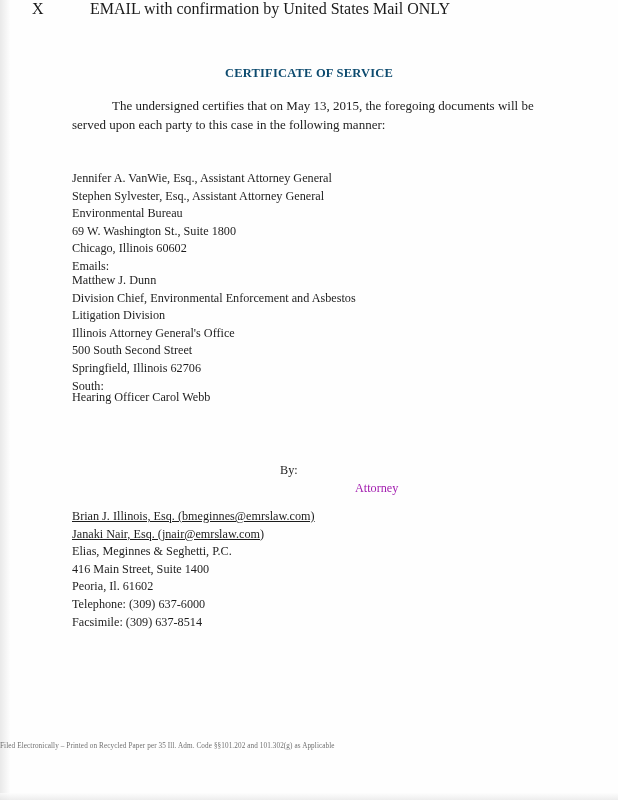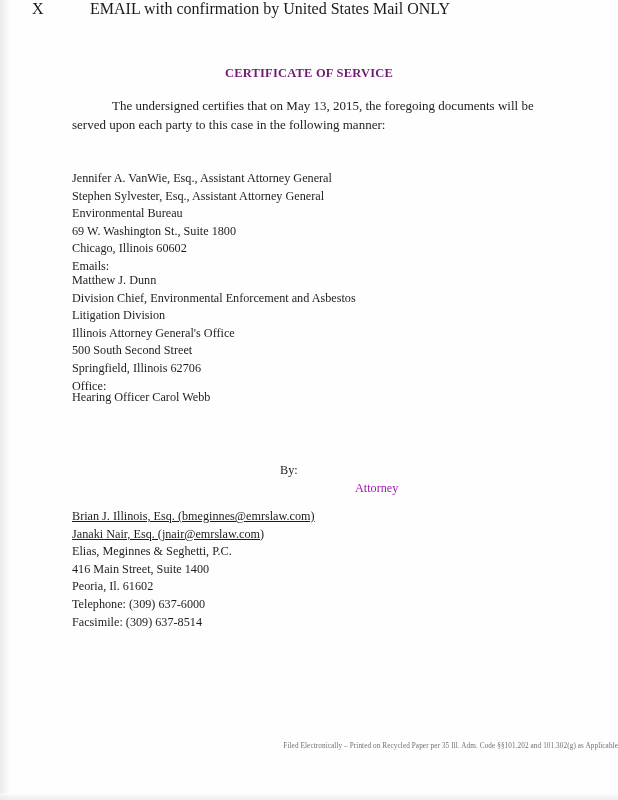--- a/index.html
+++ b/index.html
@@ -40,21 +40,21 @@
   }
   .doc-title {
     position: absolute;
     top: 66px;
     left: 0;
     width: 618px;
     text-align: center;
     font-size: 12.5px;
     font-weight: bold;
     letter-spacing: .2px;
-    color: #701a75;
+    color: #0c4a6e;
   }
   .body-text {
     position: absolute;
     left: 72px;
     width: 482px;
     font-size: 13px;
     line-height: 18.5px;
     color: #1d1d1d;
   }
   .intro {
@@ -100,21 +100,21 @@
   .block-4 { top: 508px; }
   .block-4 a, .linkish {
     color: #1d1d1d;
     text-decoration: underline;
   }
   .footer {
     position: absolute;
     top: 742px;
     left: 0;
     width: 618px;
-    text-align: right;
+    text-align: left;
     font-size: 7.2px;
     color: #555;
     letter-spacing: .1px;
     opacity: .85;
   }
   .nowrap { white-space: nowrap; }
 </style>
 </head>
 <body>
 
@@ -140,21 +140,21 @@
     <div>Emails:</div>
   </div>
 
   <div class="block block-2">
     <div>Matthew J. Dunn</div>
     <div>Division Chief, Environmental Enforcement and Asbestos</div>
     <div>Litigation Division</div>
     <div>Illinois Attorney General's Office</div>
     <div>500 South Second Street</div>
     <div>Springfield, Illinois  62706</div>
-    <div>Office:</div>
+    <div>South:</div>
   </div>
 
   <div class="block block-3">
     <div>Hearing Officer Carol Webb</div>
   </div>
 
   <div class="sig-by">By:</div>
   <div class="sig-attorney">Attorney</div>
 
   <div class="block block-4">

